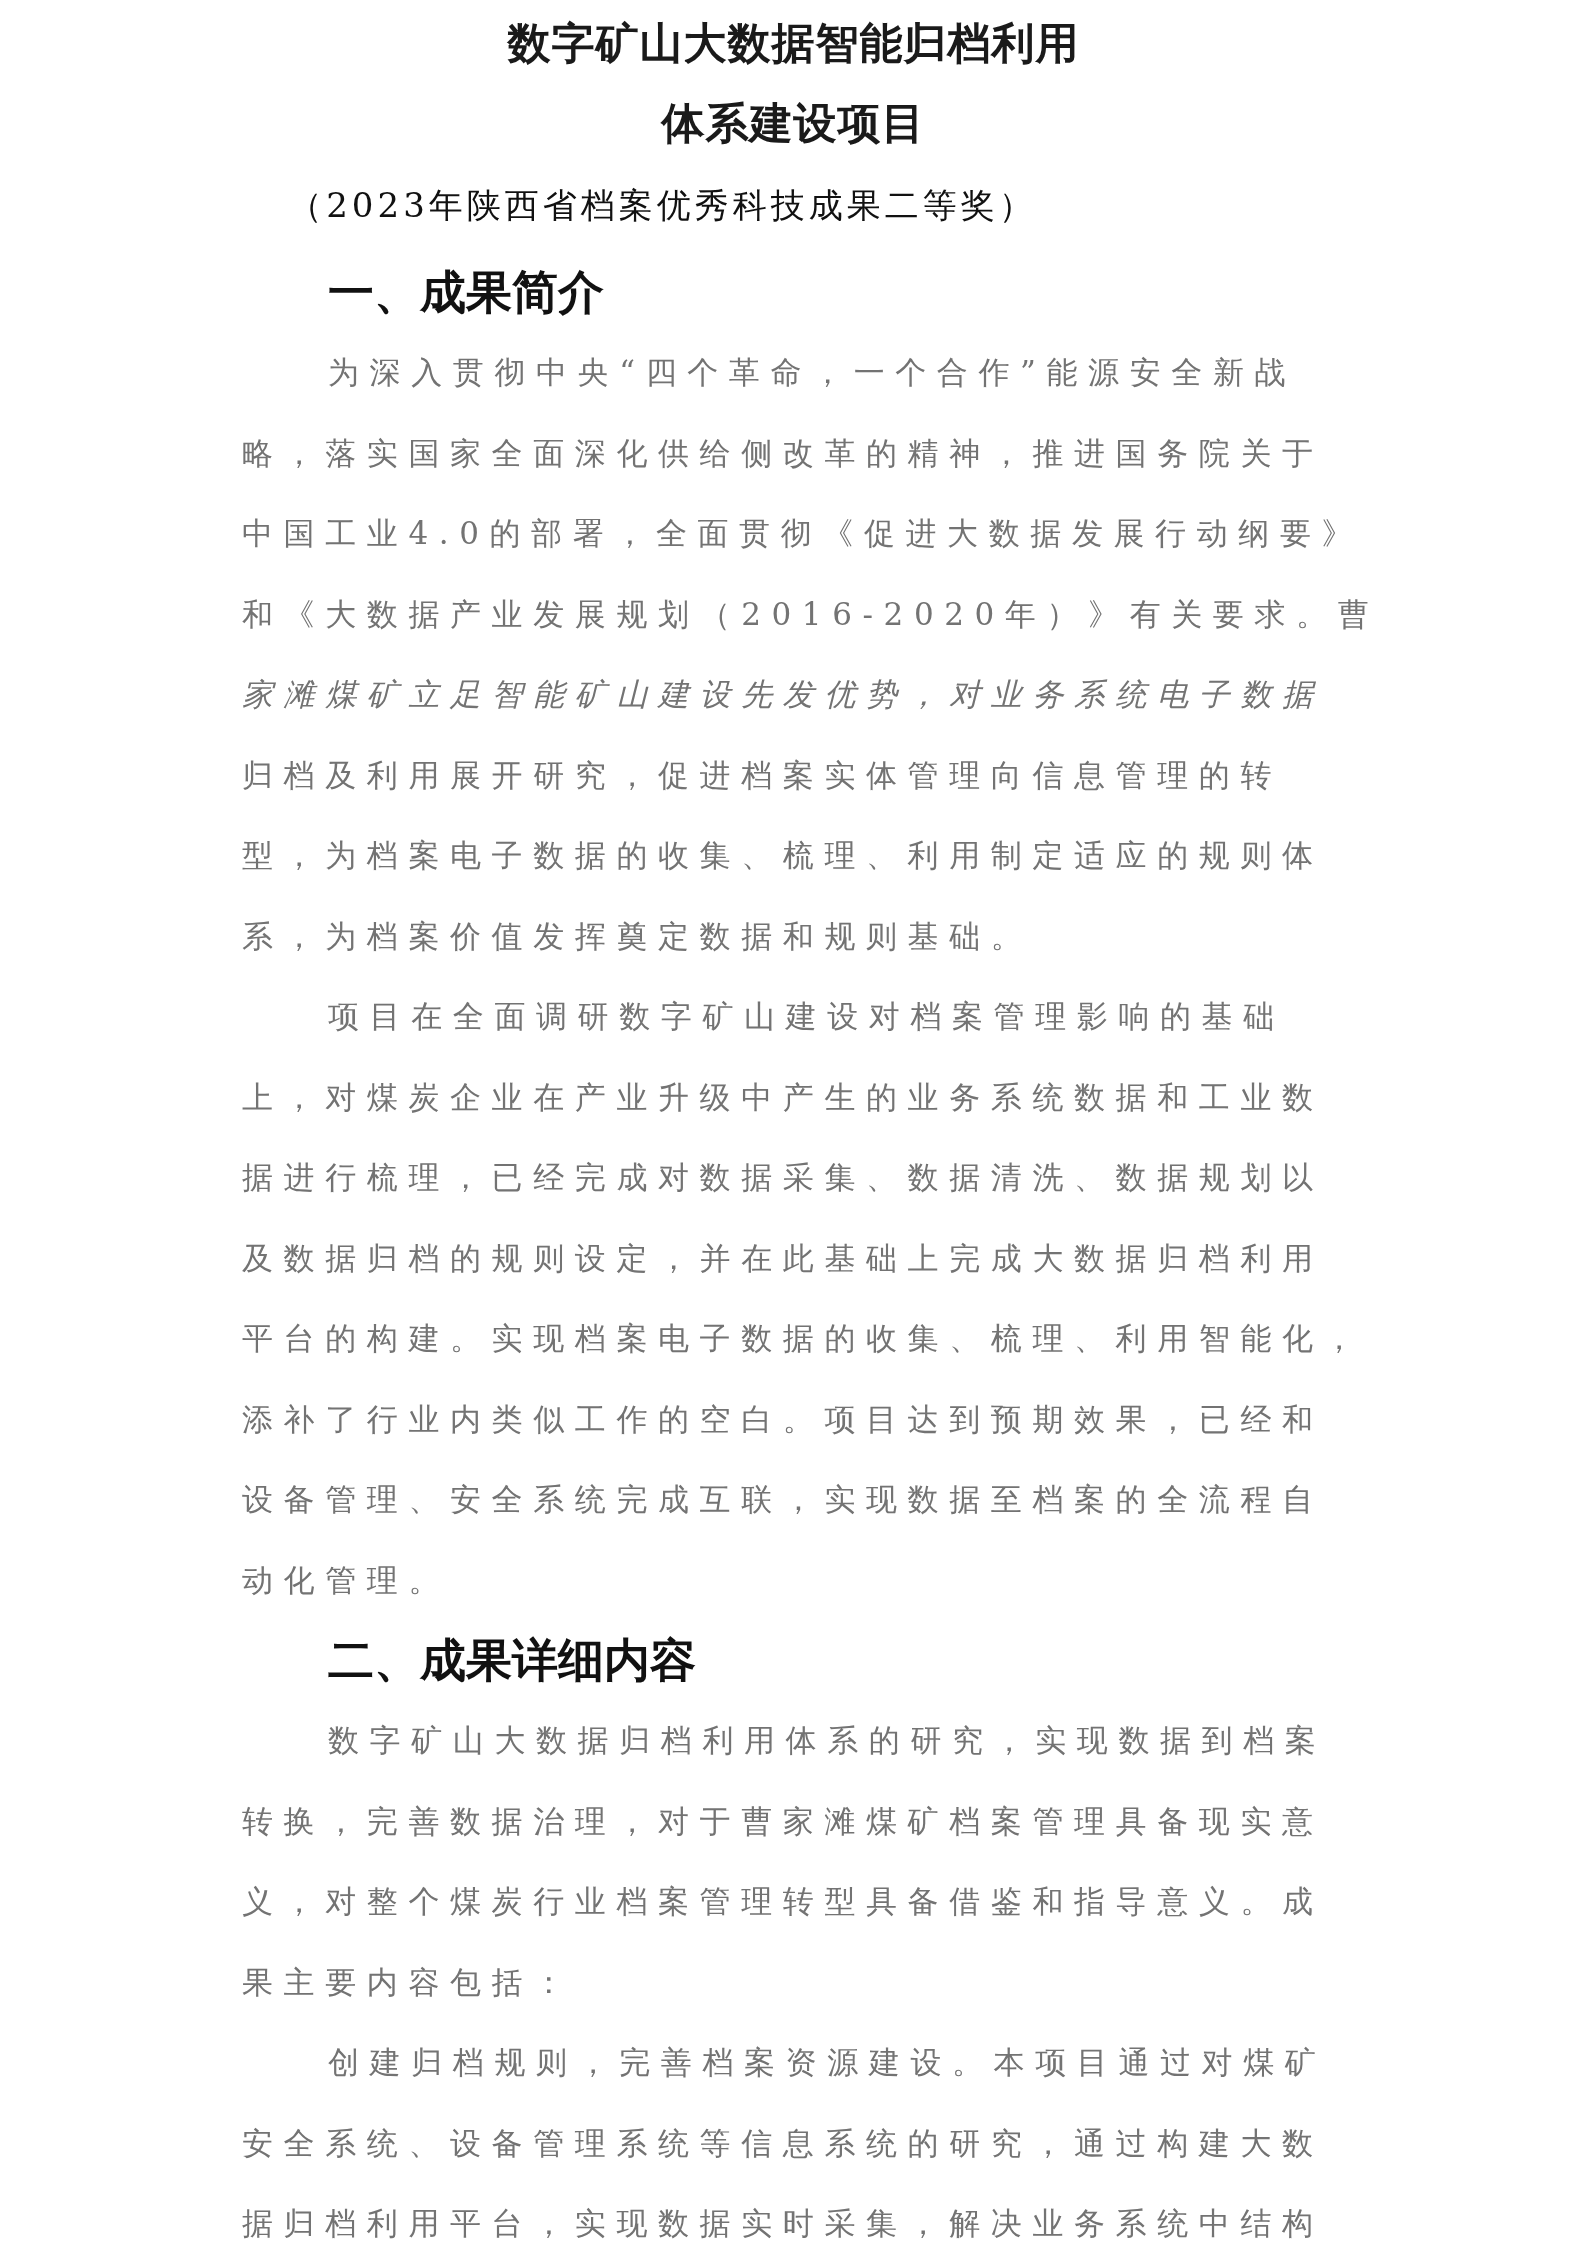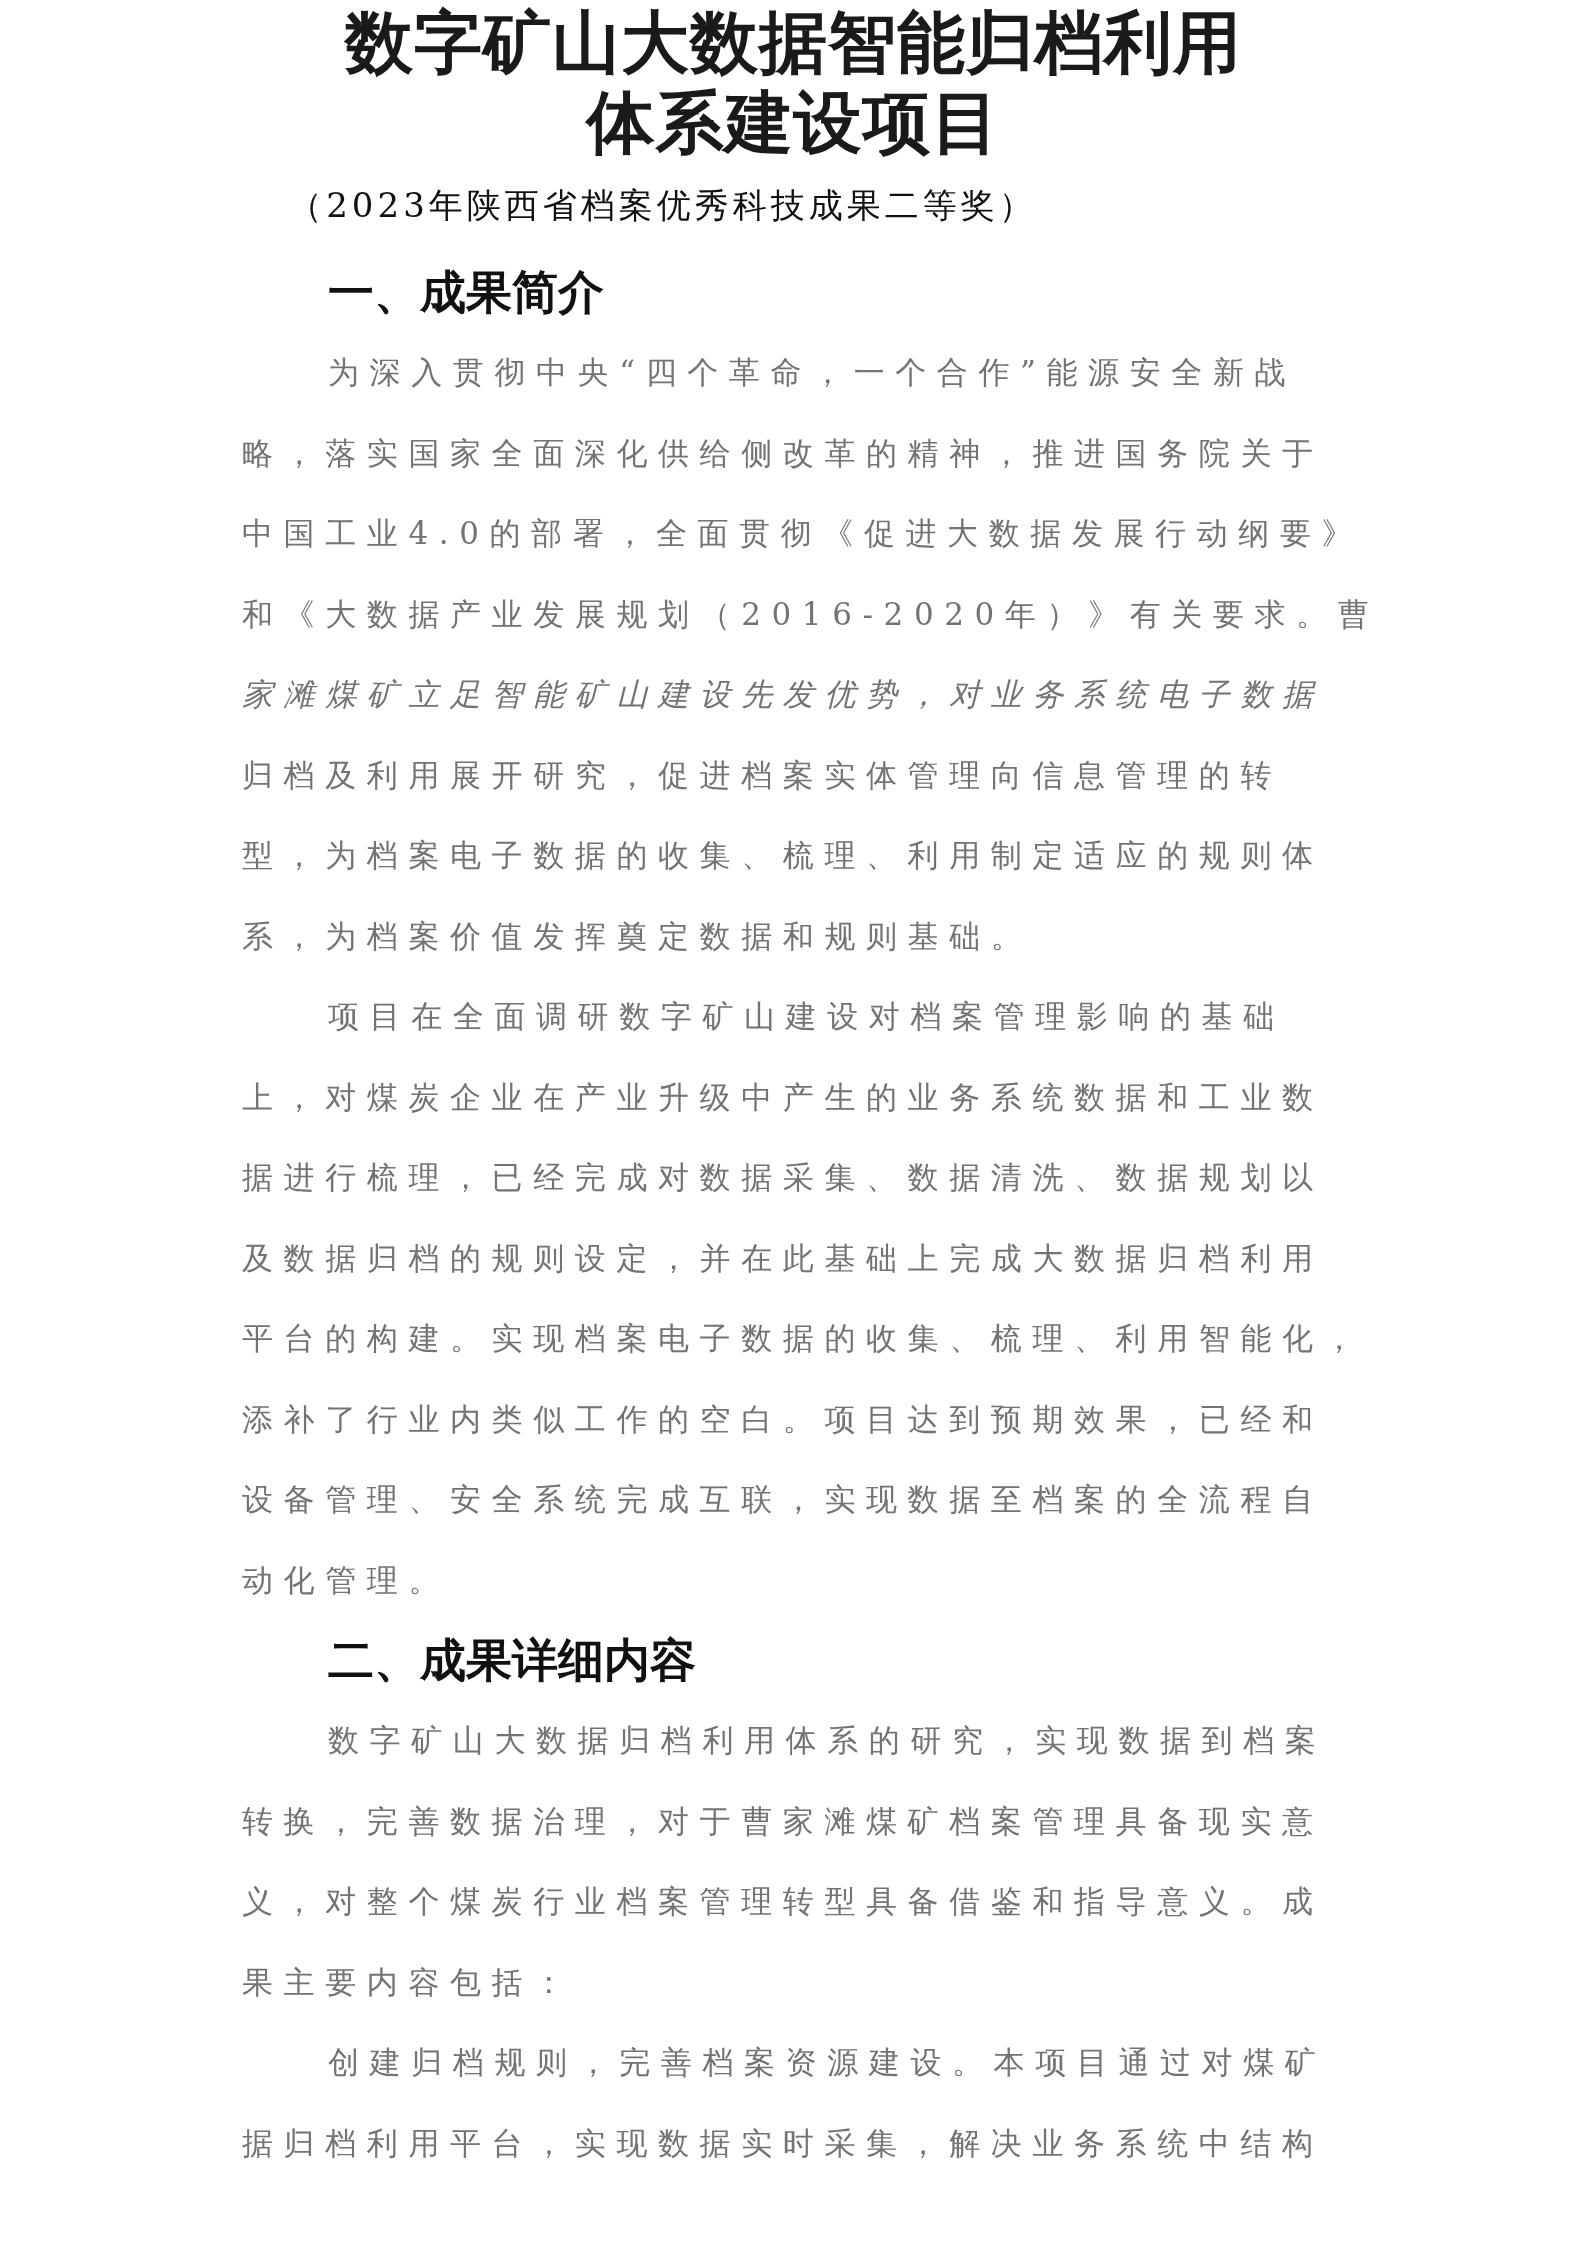--- a/index.html
+++ b/index.html
@@ -22,21 +22,21 @@
       width: 1587px;
       height: 2245px;
     }
     .title-line {
       position: absolute;
       left: 0;
       width: 1587px;
       text-align: center;
       font-family: "DejaVu Sans", "Liberation Sans", sans-serif;
       font-weight: bold;
-      font-size: 68px;
+      font-size: 43px;
       line-height: 70px;
       color: #1a1a1a;
       letter-spacing: 1px;
       white-space: nowrap;
     }
     .title-1 { top: 8px; }
     .title-2 { top: 88px; }
     .subtitle {
       position: absolute;
       left: 0;
@@ -122,17 +122,18 @@
 
     <div class="para-block">
       <span class="line para" style="text-indent:86px;">数字矿山大数据归档利用体系的研究，实现数据到档案</span>
       <span class="line para" style="text-indent:0;">转换，完善数据治理，对于曹家滩煤矿档案管理具备现实意</span>
       <span class="line para" style="text-indent:0;">义，对整个煤炭行业档案管理转型具备借鉴和指导意义。成</span>
       <span class="line para" style="text-indent:0;">果主要内容包括：</span>
     </div>
 
     <div class="para-block">
       <span class="line para" style="text-indent:86px;">创建归档规则，完善档案资源建设。本项目通过对煤矿</span>
+      <span class="line para" style="text-indent:0;">安全系统、设备管理系统等信息系统的研究，通过构建大数</span>
       <span class="line para" style="text-indent:0;">据归档利用平台，实现数据实时采集，解决业务系统中结构</span>
     </div>
 
   </div>
 </div>
 
 </body></html>

